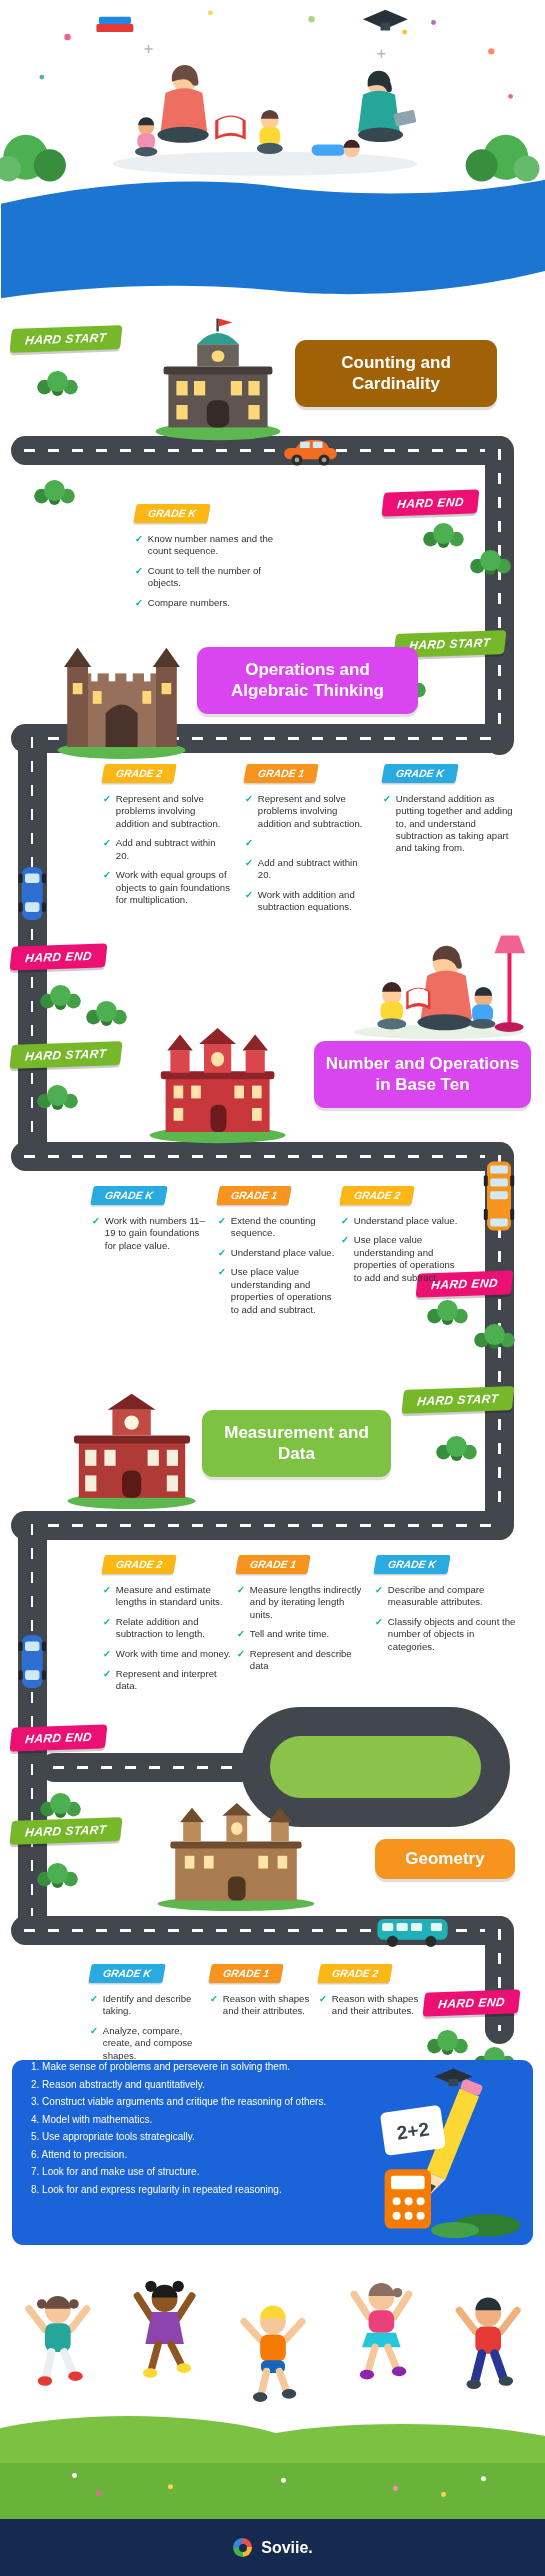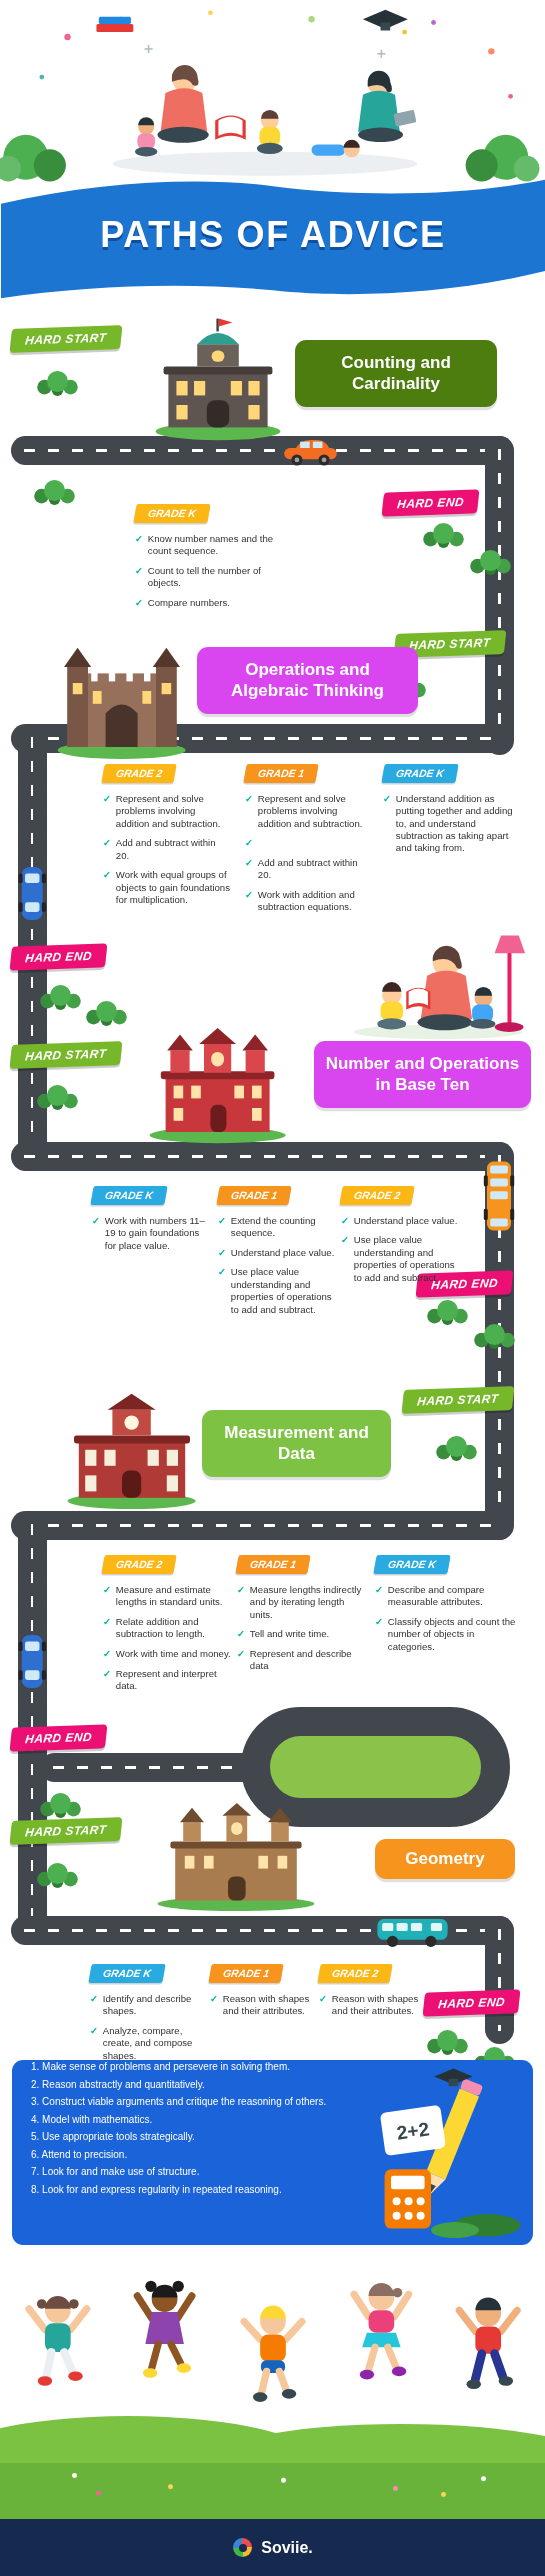--- a/index.html
+++ b/index.html
@@ -22,21 +22,21 @@
 
   
   .ribbon{position:absolute;display:inline-block;padding:4.8px 14.4px;font-size:12px;font-weight:800;font-style:italic;
     color:#fff;border-radius:4px;transform:skewX(-8deg) rotate(-2deg);letter-spacing:0.4px;white-space:nowrap;
     box-shadow:0 2.4px 0 rgba(0,0,0,.2);z-index:6}
   .ribbon.start{background:#76b82a}
   .ribbon.end{background:#ec1075}
   .section-title{position:absolute;display:flex;align-items:center;justify-content:center;text-align:center;color:#fff;
     font-weight:800;border-radius:11.2px;padding:8px 11.2px;line-height:1.2;font-size:17px;
     box-shadow:0 3.2px 0 rgba(0,0,0,.12);z-index:6}
-  .st-blue{background:#4d7c0f}.st-magenta{background:#d946ef}.st-green{background:#7dc242}.st-orange{background:#f7941e}
+  .st-blue{background:#a16207}.st-magenta{background:#d946ef}.st-green{background:#7dc242}.st-orange{background:#f7941e}
 
   .grade-col{position:absolute;z-index:6}
   .grade-badge{display:inline-block;padding:4px 13px;font-size:10.4px;font-weight:800;font-style:italic;color:#fff;
     transform:skewX(-10deg);border-radius:2.4px;box-shadow:0 1.6px 0 rgba(0,0,0,.18);margin-bottom:9.6px}
   .g-k{background:#29abe2}.g-1{background:#f7941e}.g-2{background:#fdb714}
   .checklist{list-style:none}
   .checklist li{display:flex;gap:4.8px;margin-bottom:7.2px;font-size:9.6px;color:#333;line-height:1.3}
   .check{color:#00b3a4;font-weight:900;flex:0 0 auto}
 
   .bush{position:absolute;width:21px;height:21px;background:#4caf50;border-radius:50%;z-index:5;
@@ -138,21 +138,20 @@
       <path d="M-20 16 q20 -10 40 0 l6 46 h-52 Z" fill="#26a69a"></path>
       <ellipse cx="2" cy="66" rx="28" ry="9" fill="#37474f"></ellipse>
       <rect x="18" y="40" width="26" height="16" rx="2" fill="#90a4ae" transform="rotate(-12 18 40)"></rect>
     </g>
   </svg>
 
   <div class="banner">
     <svg width="546" height="128" viewBox="0 0 680 160">
       <path d="M0 36 C 120 8, 250 2, 340 14 C 450 28, 580 26, 680 6 L 680 120 C 560 150, 430 154, 340 144 C 230 134, 110 138, 0 154 Z" fill="#1b75d1"></path>
     </svg>
-    <h1>PATHS OF ADVICE</h1>
   </div>
 
   <div class="road h" style="left:11.2px;top:436px;width:502px;height:29px"></div>
   <div class="road v" style="left:485px;top:436px;width:29px;height:319px"></div>
   <div class="road h" style="left:11.2px;top:724px;width:502px;height:29px"></div>
   <div class="road v" style="left:17.6px;top:724px;width:29px;height:446px"></div>
   <div class="road h" style="left:11.2px;top:1142px;width:502px;height:29px"></div>
   <div class="road v" style="left:485px;top:1142px;width:29px;height:398px"></div>
   <div class="road h" style="left:11.2px;top:1511px;width:502px;height:29px"></div>
   <div class="road v" style="left:17.6px;top:1511px;width:29px;height:434px"></div>
@@ -514,21 +513,21 @@
           <span>Classify objects and count the number of objects in categories.</span>
         </li>
       </ul>
   </div>
 
   <div class="grade-col" style="left:90px;top:1964px;width:120px">
     <div class="grade-badge g-k">GRADE K</div>
     <ul class="checklist">
         <li>
           <span class="check">✓</span>
-          <span>Identify and describe shapes.</span>
+          <span>Identify and describe taking.</span>
         </li>
         <li>
           <span class="check">✓</span>
           <span>Analyze, compare, create, and compose shapes.</span>
         </li>
       </ul>
   </div>
   <div class="grade-col" style="left:210px;top:1964px;width:108px">
     <div class="grade-badge g-1">GRADE 1</div>
     <ul class="checklist">

